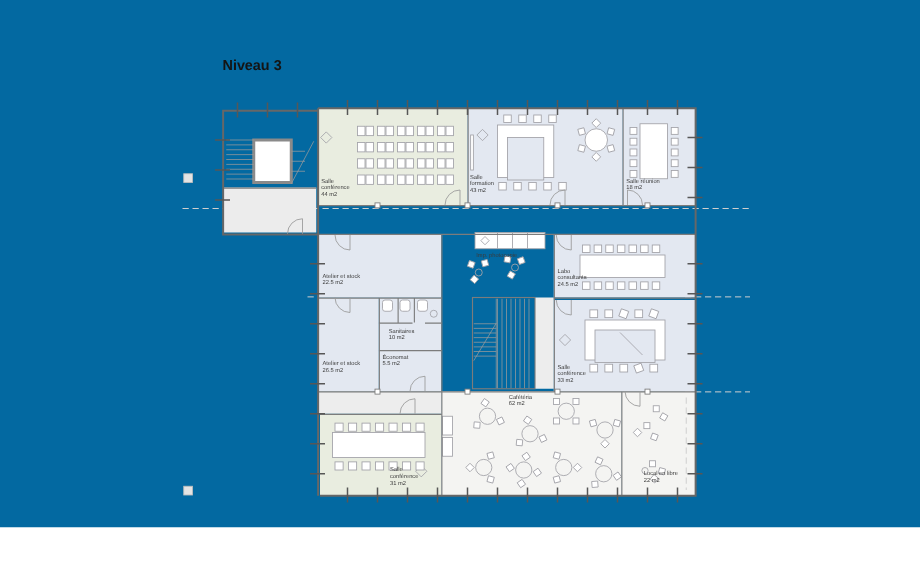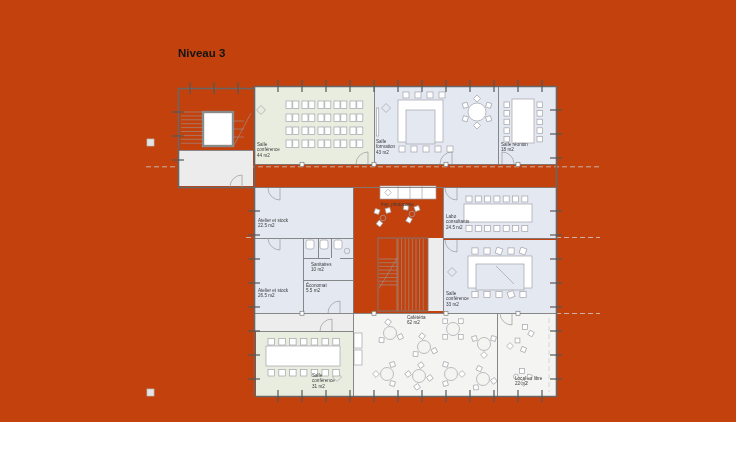--- a/index.html
+++ b/index.html
@@ -1,20 +1,20 @@
 <!DOCTYPE html>
 <html style="--green: #e9ede0; --blue: #e3e8f1; --gray: #ececec; --light: #f4f4f2; --graylt: #ededed; --wall: #6a6a6a; --text: #3b3b3b;"><head>
 <meta charset="utf-8">
 <style>
   :root{
     --green:#e9ede0; --blue:#e3e8f1; --gray:#ececec; --light:#f4f4f2;
     --graylt:#ededed; --wall:#6a6a6a; --text:#3b3b3b;
   }
   html,body{margin:0;padding:0;background:#fff;}
-  .canvas{position:relative;width:736px;height:422px;background:#c2410c;overflow:hidden;
+  .canvas{position:relative;width:736px;height:422px;background:#0369a1;overflow:hidden;
           font-family:"Liberation Sans", sans-serif;}
   .title{position:absolute;left:178px;top:47px;font-size:11.5px;font-weight:bold;color:#141414;}
   svg{position:absolute;left:0;top:0;}
   .wall-ext{stroke:#676767;stroke-width:1.6;fill:none}
   .wall-int{stroke:#7c7c7c;stroke-width:0.9;fill:none}
   .wall-med{stroke:#8a8a8a;stroke-width:2.4;fill:#ffffff}
   .furn{stroke:#a3a3a9;stroke-width:0.7;fill:#ffffff}
   .furnl{stroke:#a3a3a9;stroke-width:0.7;fill:none}
   .notch-b{stroke:#a3a3a9;stroke-width:0.7;fill:var(--blue)}
   .tick{stroke:#575757;stroke-width:1.2}

